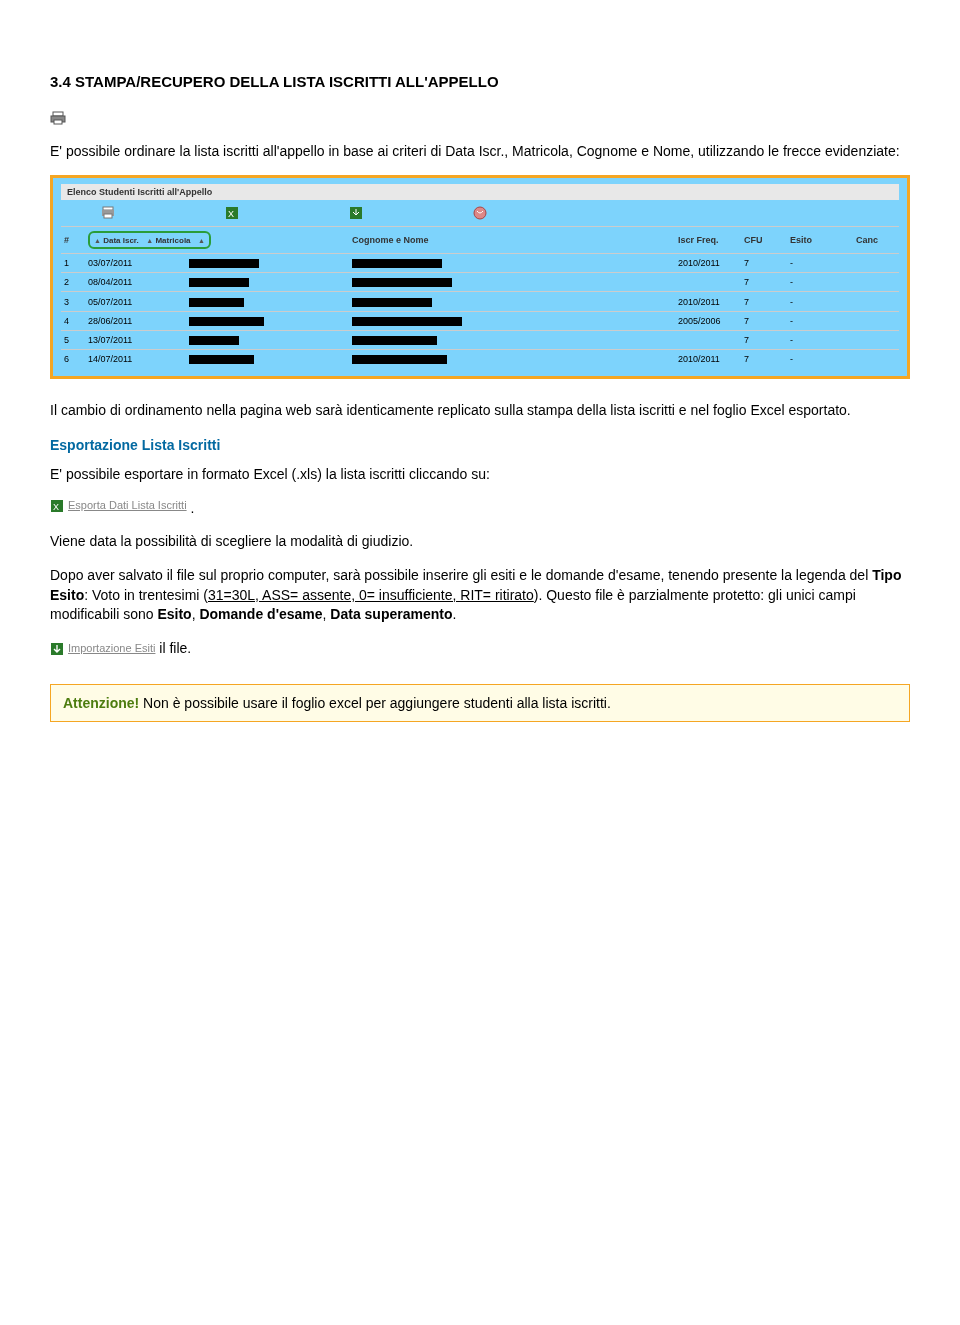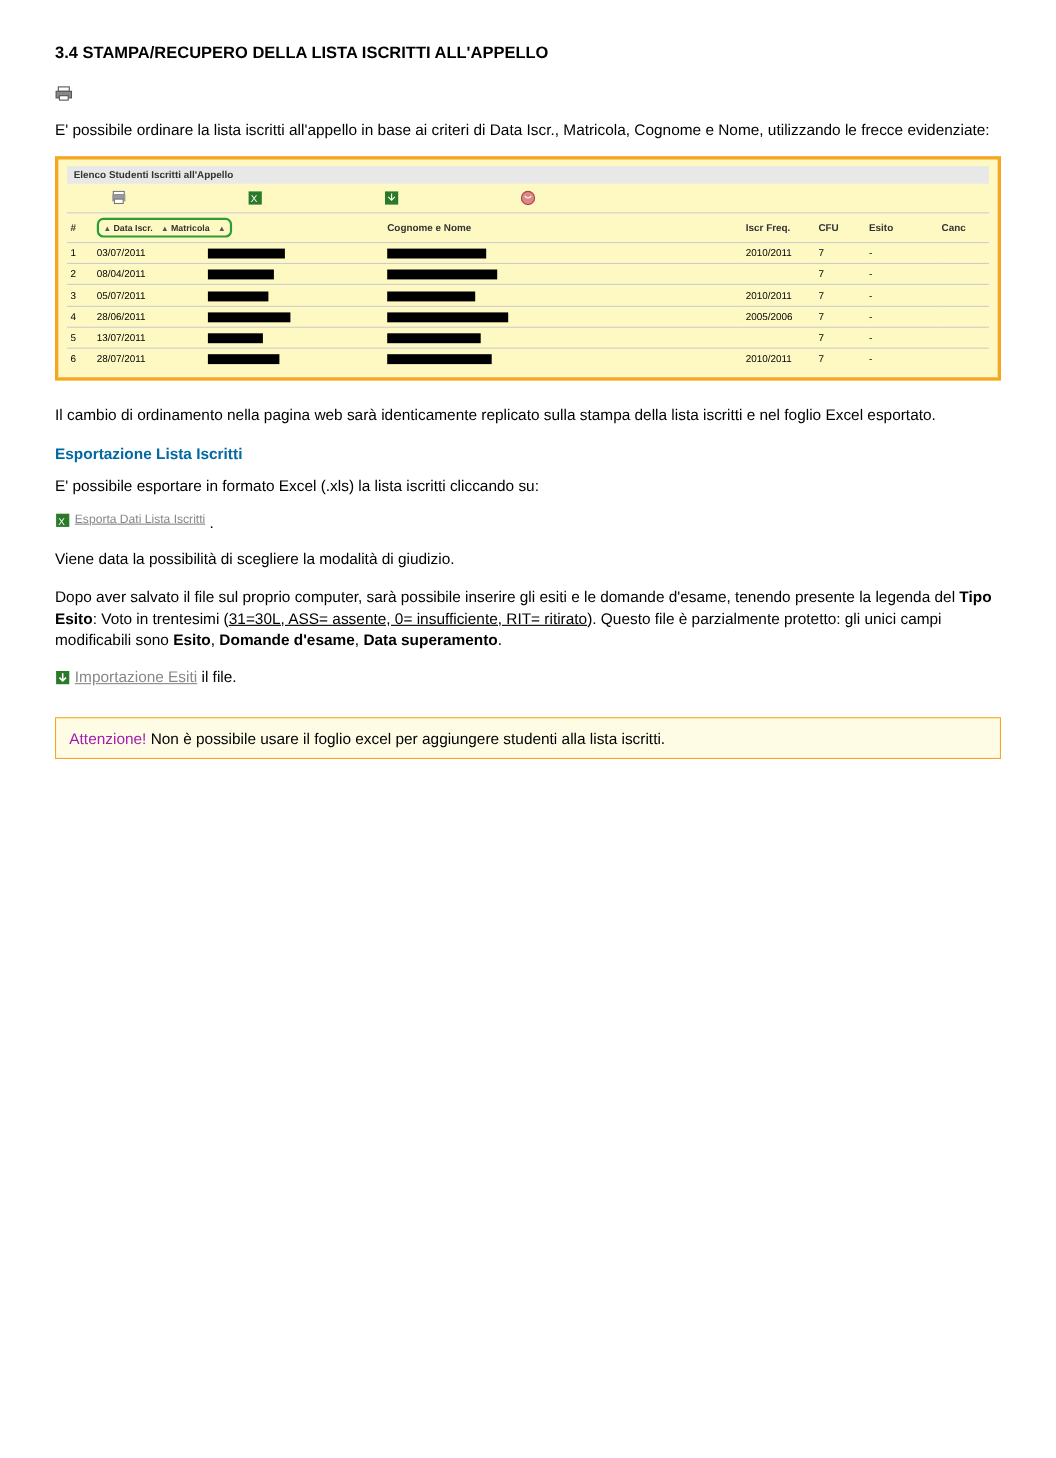--- a/index.html
+++ b/index.html
@@ -9,30 +9,31 @@
     font-size: 14px;
     color: #000;
     background: #fff;
     width: 960px;
     box-sizing: border-box;
   }
   .section-title {
     font-weight: bold;
     font-size: 15px;
     margin-bottom: 18px;
+    margin-top: 33px;
   }
   p { margin: 0 0 14px 0; line-height: 1.4; }
   .print-icon {
     display: inline-block;
     width: 16px; height: 14px;
     vertical-align: middle;
   }
   .screenshot-box {
     border: 3px solid #f5a623;
-    background: #fef9c3;
+    background: #7dd3fc;
     padding: 6px 8px 8px 8px;
     margin: 14px 0 22px 0;
   }
   .ss-title-bar {
     background: #e8e8e8;
     font-size: 9px;
     font-weight: bold;
     padding: 3px 6px;
     color: #333;
   }
@@ -84,35 +85,35 @@
   }
   .xls-icon {
     width: 14px; height: 14px;
     display: inline-block;
   }
   .import-link {
     display: inline-flex;
     align-items: center;
     gap: 4px;
     color: #888;
-    font-size: 14px;
+    font-size: 11px;
     text-decoration: underline;
     vertical-align: middle;
   }
   .u { text-decoration: underline; }
   .warning-box {
     border: 1px solid #f5a623;
     background: #fffce6;
     padding: 10px 12px;
     margin-top: 26px;
     font-size: 14px;
   }
   .warning-box .label {
-    color: #a21caf;
-    font-weight: normal;
+    color: #4d7c0f;
+    font-weight: bold;
   }
   .th-narrow { width: 18px; }
 </style>
 </head>
 <body>
 
 <div class="section-title">3.4 STAMPA/RECUPERO DELLA LISTA ISCRITTI ALL'APPELLO</div>
 
 <p>
   <span class="print-icon">
@@ -216,21 +217,21 @@
           <td>13/07/2011</td>
           <td><span class="blackbar" style="width:50px"></span></td>
           <td><span class="blackbar" style="width:85px"></span></td>
           <td></td>
           <td>7</td>
           <td>-</td>
           <td></td>
         </tr>
         <tr>
           <td>6</td>
-          <td>28/07/2011</td>
+          <td>14/07/2011</td>
           <td><span class="blackbar" style="width:65px"></span></td>
           <td><span class="blackbar" style="width:95px"></span></td>
           <td>2010/2011</td>
           <td>7</td>
           <td>-</td>
           <td></td>
         </tr>
       </tbody>
   </table>
 </div>

